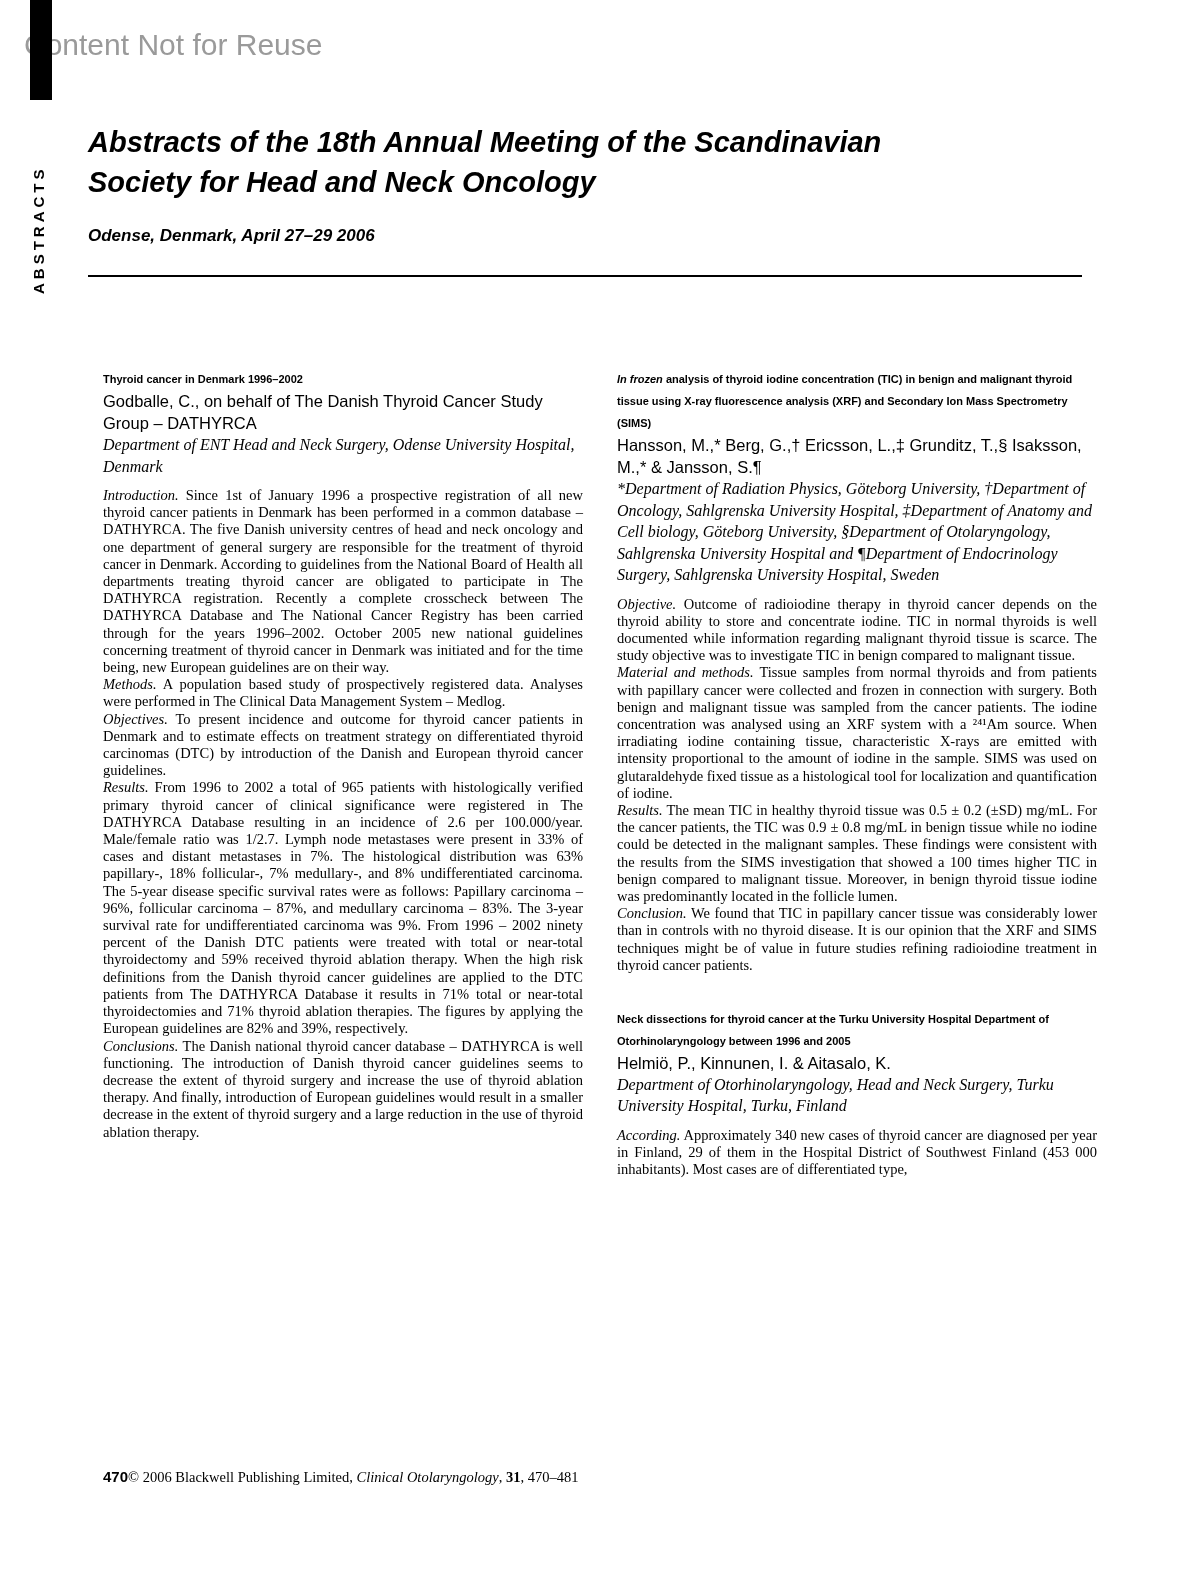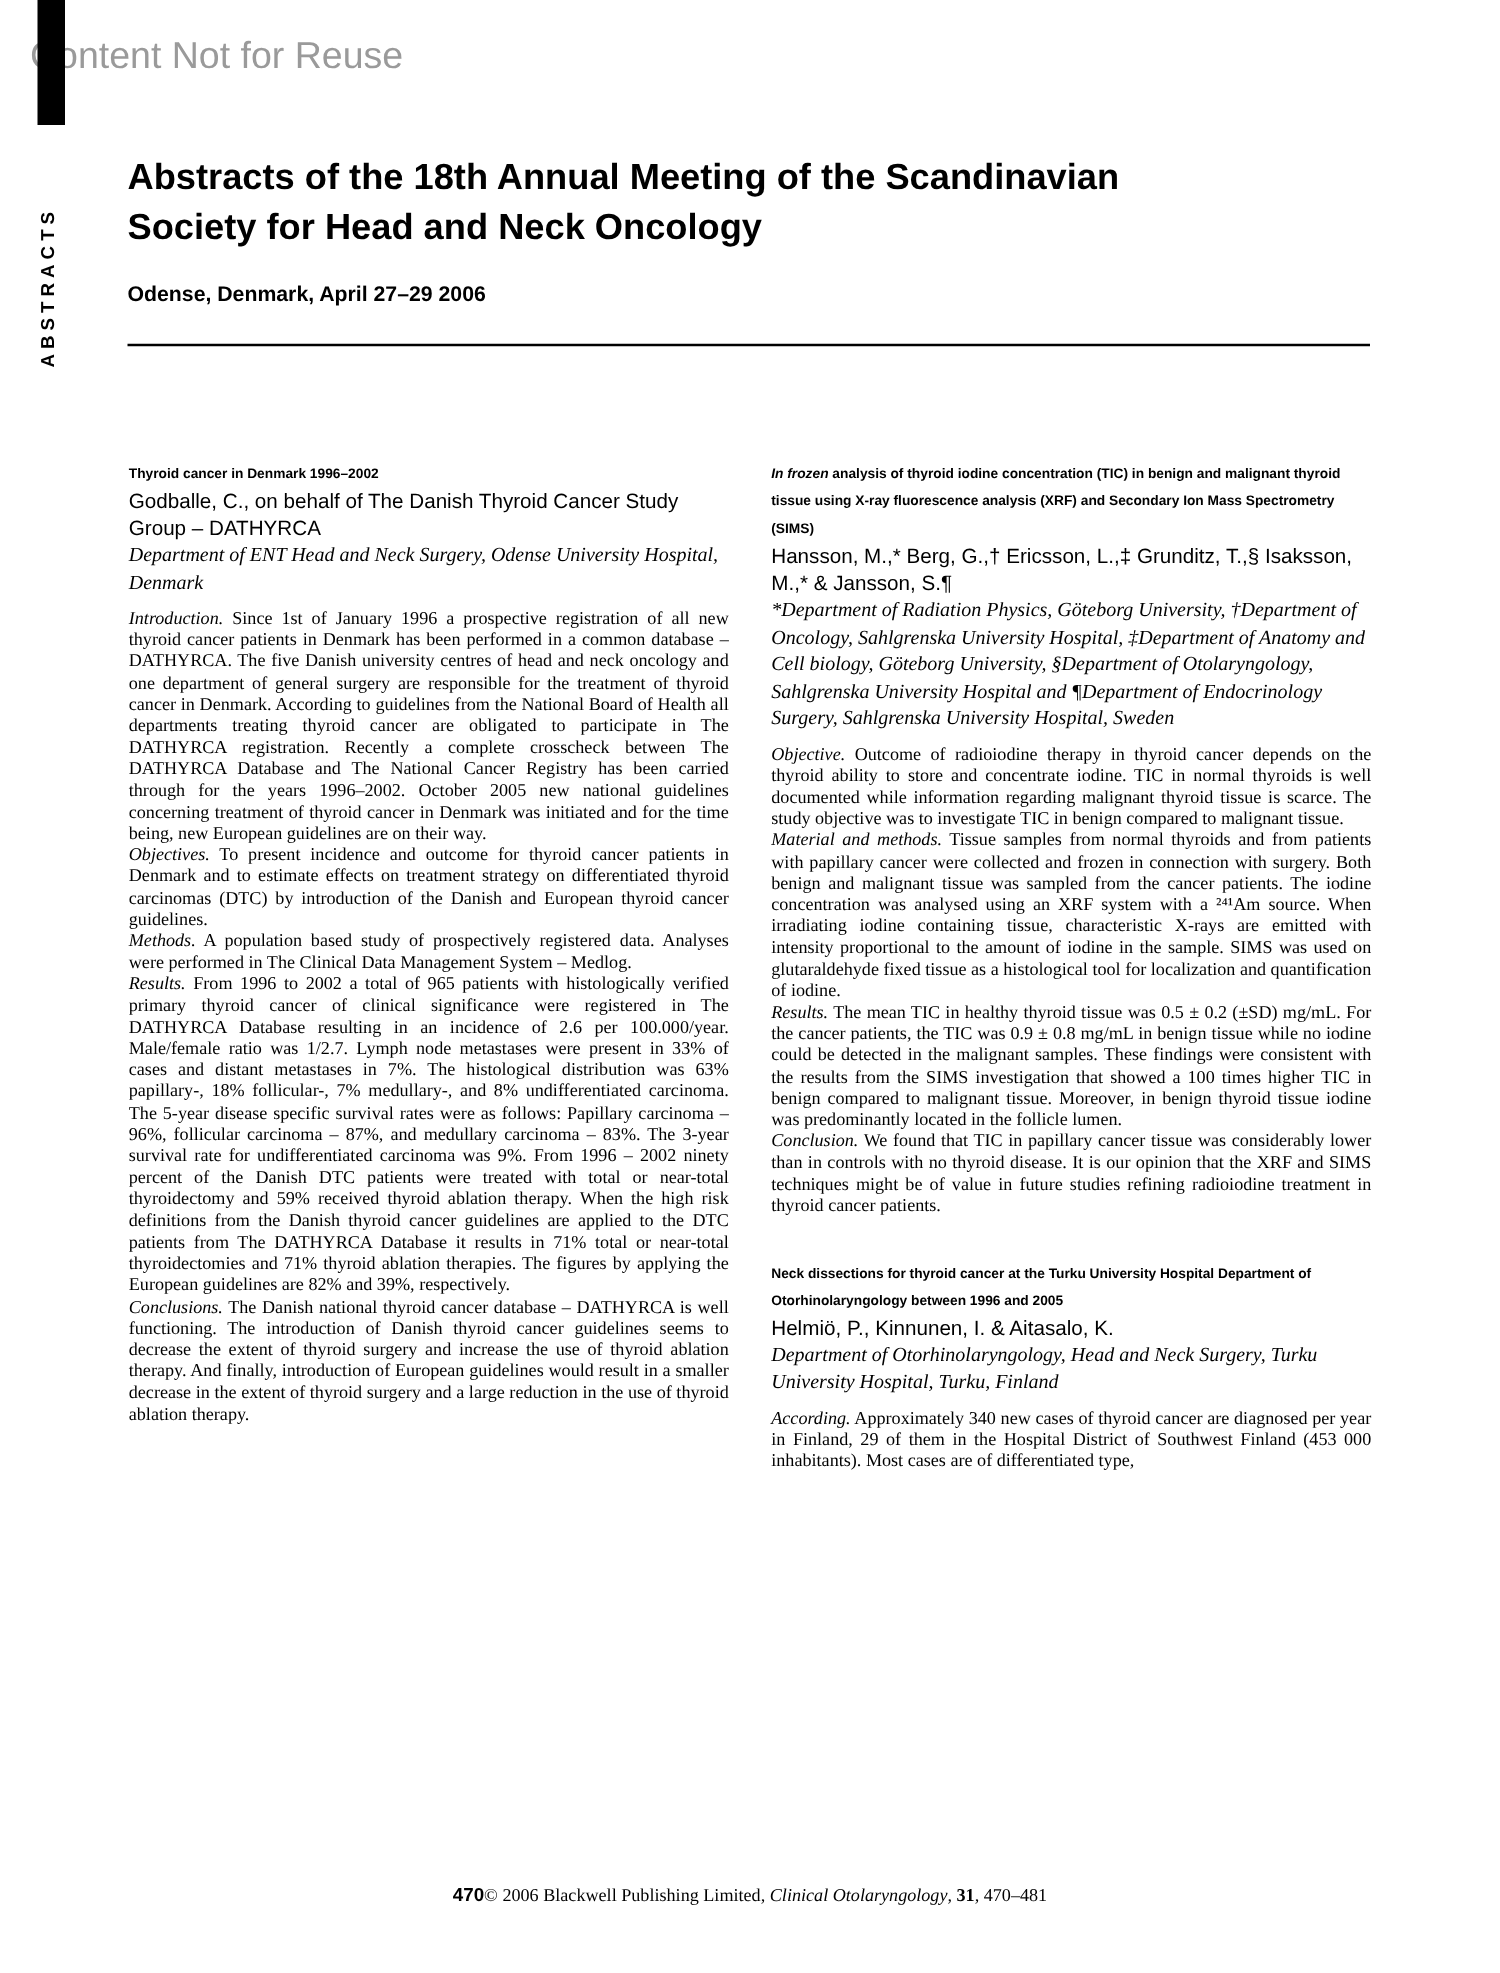--- a/index.html
+++ b/index.html
@@ -25,21 +25,21 @@
   }
   .side-label {
     position: absolute; left: 30px; top: 124px; height: 170px;
     writing-mode: vertical-rl; transform: rotate(180deg);
     font-family: "Liberation Sans", sans-serif;
     font-weight: bold; font-size: 15px; letter-spacing: 4px;
     color: #000;
   }
 
   
-  .header { position: absolute; left: 102px; top: 122px; width: 994px; }
+  .header { position: absolute; left: 88px; top: 122px; width: 994px; font-style: italic; }
   .page-title {
     font-family: "Liberation Sans", sans-serif;
     font-size: 29px; font-weight: bold; line-height: 40px;
     max-width: 900px;
   }
   .page-subtitle {
     font-family: "Liberation Sans", sans-serif;
     font-size: 17px; font-weight: bold; margin-top: 24px;
   }
   .header-rule { border: none; border-top: 2px solid #000; margin-top: 29px; width: 994px; }
@@ -67,21 +67,21 @@
   .abstract-body { margin-top: 10px; }
   .abstract-paragraph {
     font-size: 14.5px; line-height: 17.2px;
     text-align: justify;
   }
   .plabel { font-style: italic; }
 
   
   .footer {
     position: absolute; left: 103px; top: 1468px; width: 994px;
-    display: flex; justify-content: center; align-items: baseline; margin-top: 40px;
+    display: flex; justify-content: flex-start; align-items: baseline;
   }
   .page-number { font-family: "Liberation Sans", sans-serif; font-weight: bold; font-size: 15px; }
   .copyright { font-size: 14.5px; }
   .copyright .journal-name { font-style: italic; }
   .copyright .volume { font-weight: bold; }
 </style>
 </head>
 <body>
 
 <div class="page">
@@ -98,22 +98,22 @@
 
   <div class="columns">
 
     <section class="col">
       <article class="abstract">
         <h2 class="abstract-title">Thyroid cancer in Denmark 1996–2002</h2>
         <p class="abstract-authors">Godballe, C., on behalf of The Danish Thyroid Cancer Study Group – DATHYRCA</p>
         <p class="abstract-affiliation">Department of ENT Head and Neck Surgery, Odense University Hospital, Denmark</p>
         <div class="abstract-body">
           <p class="abstract-paragraph"><span class="plabel">Introduction.</span> <span>Since 1st of January 1996 a prospective registration of all new thyroid cancer patients in Denmark has been performed in a common database – DATHYRCA. The five Danish university centres of head and neck oncology and one department of general surgery are responsible for the treatment of thyroid cancer in Denmark. According to guidelines from the National Board of Health all departments treating thyroid cancer are obligated to participate in The DATHYRCA registration. Recently a complete crosscheck between The DATHYRCA Database and The National Cancer Registry has been carried through for the years 1996–2002. October 2005 new national guidelines concerning treatment of thyroid cancer in Denmark was initiated and for the time being, new European guidelines are on their way.</span></p>
+          <p class="abstract-paragraph"><span class="plabel">Methods.</span> <span>A population based study of prospectively registered data. Analyses were performed in The Clinical Data Management System – Medlog.</span></p>
           <p class="abstract-paragraph"><span class="plabel">Objectives.</span> <span>To present incidence and outcome for thyroid cancer patients in Denmark and to estimate effects on treatment strategy on differentiated thyroid carcinomas (DTC) by introduction of the Danish and European thyroid cancer guidelines.</span></p>
-          <p class="abstract-paragraph"><span class="plabel">Methods.</span> <span>A population based study of prospectively registered data. Analyses were performed in The Clinical Data Management System – Medlog.</span></p>
           <p class="abstract-paragraph"><span class="plabel">Results.</span> <span>From 1996 to 2002 a total of 965 patients with histologically verified primary thyroid cancer of clinical significance were registered in The DATHYRCA Database resulting in an incidence of 2.6 per 100.000/year. Male/female ratio was 1/2.7. Lymph node metastases were present in 33% of cases and distant metastases in 7%. The histological distribution was 63% papillary-, 18% follicular-, 7% medullary-, and 8% undifferentiated carcinoma. The 5-year disease specific survival rates were as follows: Papillary carcinoma – 96%, follicular carcinoma – 87%, and medullary carcinoma – 83%. The 3-year survival rate for undifferentiated carcinoma was 9%. From 1996 – 2002 ninety percent of the Danish DTC patients were treated with total or near-total thyroidectomy and 59% received thyroid ablation therapy. When the high risk definitions from the Danish thyroid cancer guidelines are applied to the DTC patients from The DATHYRCA Database it results in 71% total or near-total thyroidectomies and 71% thyroid ablation therapies. The figures by applying the European guidelines are 82% and 39%, respectively.</span></p>
           <p class="abstract-paragraph"><span class="plabel">Conclusions.</span> <span>The Danish national thyroid cancer database – DATHYRCA is well functioning. The introduction of Danish thyroid cancer guidelines seems to decrease the extent of thyroid surgery and increase the use of thyroid ablation therapy. And finally, introduction of European guidelines would result in a smaller decrease in the extent of thyroid surgery and a large reduction in the use of thyroid ablation therapy.</span></p>
         </div>
       </article>
     </section>
 
     <section class="col">
 
       <article class="abstract">
         <h2 class="abstract-title"><span class="t-italic">In frozen</span><span> analysis of thyroid iodine concentration (TIC) in benign and malignant thyroid tissue using X-ray fluorescence analysis (XRF) and Secondary Ion Mass Spectrometry (SIMS)</span></h2>

